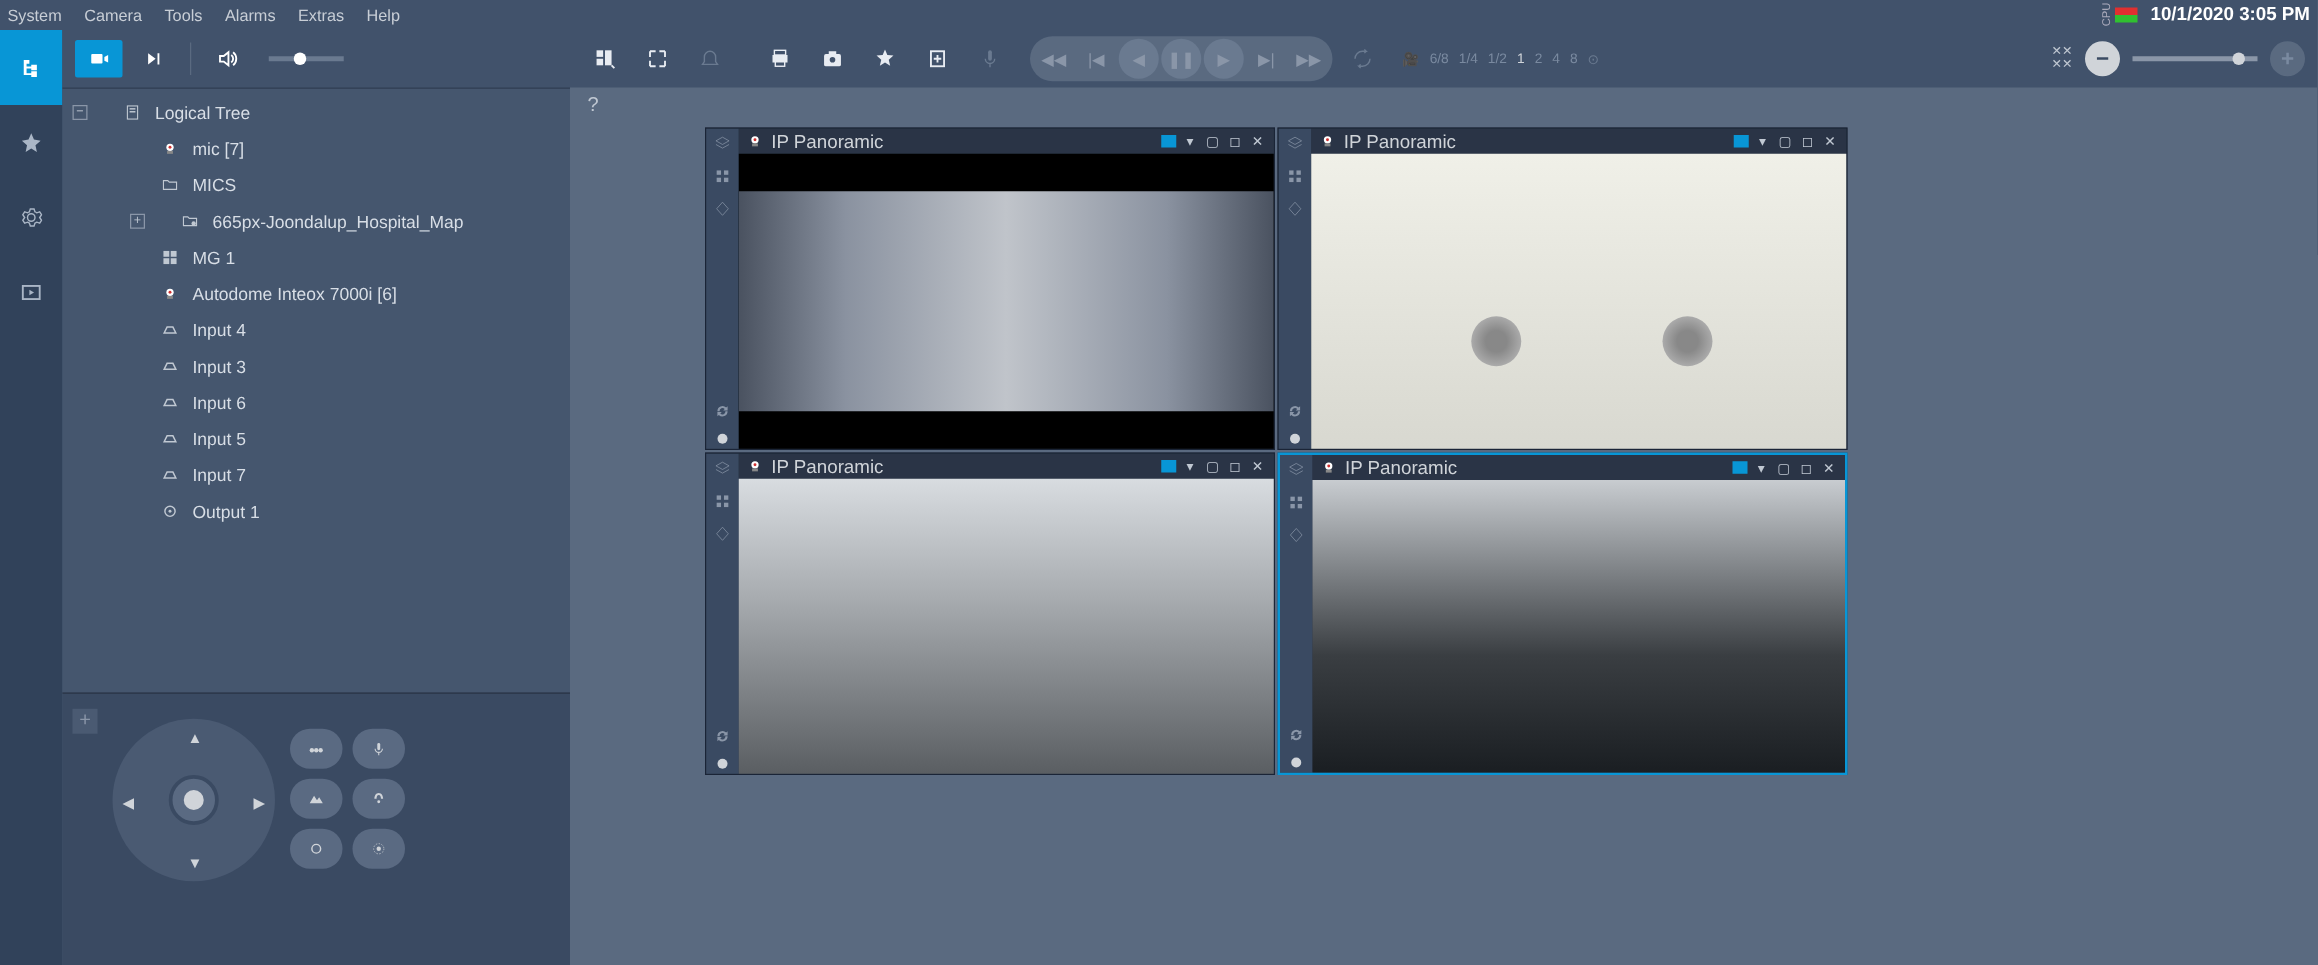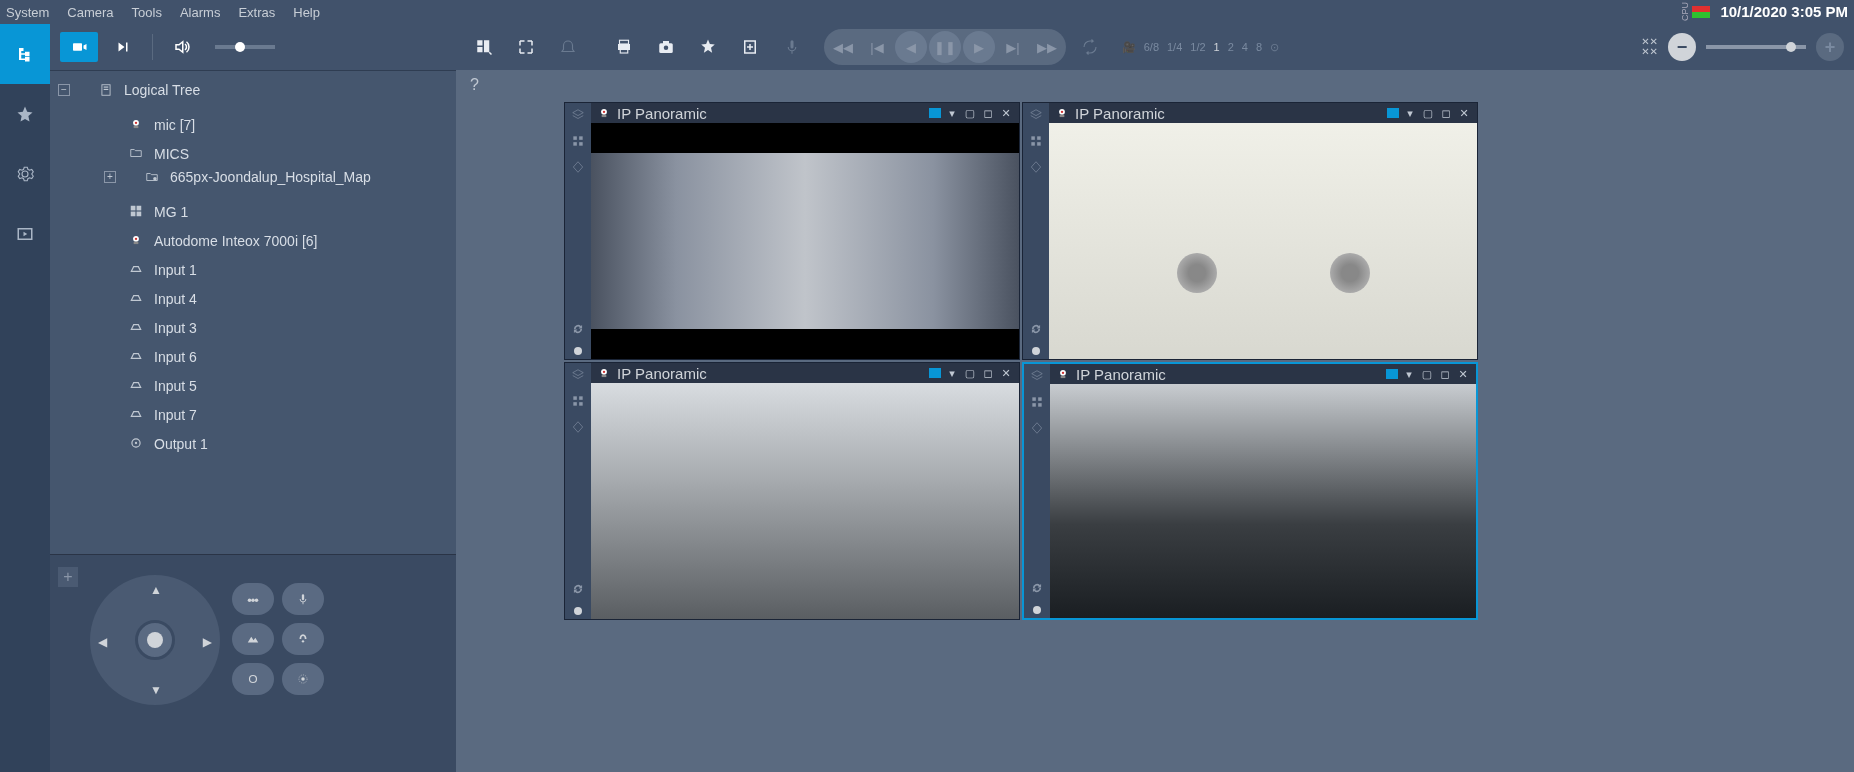--- a/index.html
+++ b/index.html
@@ -42,21 +42,21 @@
 .tree { flex: 1; overflow: auto; padding: 4px 0; }
 .tree::-webkit-scrollbar { width: 14px; }
 .tree::-webkit-scrollbar-track { background: #3a4a62; }
 .tree::-webkit-scrollbar-thumb { background: #5a6a80; }
 .tree-row { display: flex; align-items: center; height: 29px; padding-left: 8px; cursor: pointer; gap: 8px; }
 .tree-toggle { width: 12px; height: 12px; border: 1px solid #8a96a8; display: flex; align-items: center; justify-content: center; font-size: 10px; color: #c0c8d2; }
 .tree-spacer { width: 12px; }
 .tree-icon { width: 20px; height: 18px; display: flex; align-items: center; justify-content: center; color: #c0c8d2; }
 .tree-label { color: #d8dee6; font-size: 14px; }
 .indent-0 { padding-left: 8px; }
-.indent-1 { padding-left: 56px; align-items: flex-end; }
+.indent-1 { padding-left: 56px; }
 .indent-2 { padding-left: 54px; }
 
 
 .ptz-panel { height: 218px; background: #3a4a62; display: flex; padding: 8px; gap: 12px; align-items: flex-start; border-top: 1px solid #2a3446; }
 .ptz-add { width: 20px; height: 20px; background: #4a5a72; color: #8a96a8; display: flex; align-items: center; justify-content: center; font-size: 16px; margin-top: 4px; }
 .ptz-dial { width: 130px; height: 130px; position: relative; margin-top: 12px; }
 .ptz-ring { width: 130px; height: 130px; border-radius: 50%; background: #4a5a72; position: relative; }
 .ptz-center { position: absolute; top: 45px; left: 45px; width: 40px; height: 40px; border-radius: 50%; background: #5a6a82; border: 3px solid #3a4a62; display:flex; align-items:center; justify-content:center;}
 .ptz-center-dot{width:16px;height:16px;border-radius:50%;background:#d0d4d9;}
 .ptz-arrow { position: absolute; color: #d0d4d9; font-size: 12px; cursor: pointer; }
@@ -263,29 +263,20 @@
               </span>
               <span class="tree-label">Autodome Inteox 7000i [6]</span>
             </div>
             <div class="tree-row indent-1">
               <span class="tree-spacer"></span>
               <span class="tree-icon">
                 <svg class="ico-sm" viewBox="0 0 24 24">
                   <path d="M4 16h16l-4-8H8z" fill="none" stroke="currentColor" stroke-width="2"></path>
                 </svg>
               </span>
-              <span class="tree-label">Input 1</span>
-            </div>
-            <div class="tree-row indent-1">
-              <span class="tree-spacer"></span>
-              <span class="tree-icon">
-                <svg class="ico-sm" viewBox="0 0 24 24">
-                  <path d="M4 16h16l-4-8H8z" fill="none" stroke="currentColor" stroke-width="2"></path>
-                </svg>
-              </span>
               <span class="tree-label">Input 4</span>
             </div>
             <div class="tree-row indent-1">
               <span class="tree-spacer"></span>
               <span class="tree-icon">
                 <svg class="ico-sm" viewBox="0 0 24 24">
                   <path d="M4 16h16l-4-8H8z" fill="none" stroke="currentColor" stroke-width="2"></path>
                 </svg>
               </span>
               <span class="tree-label">Input 3</span>

